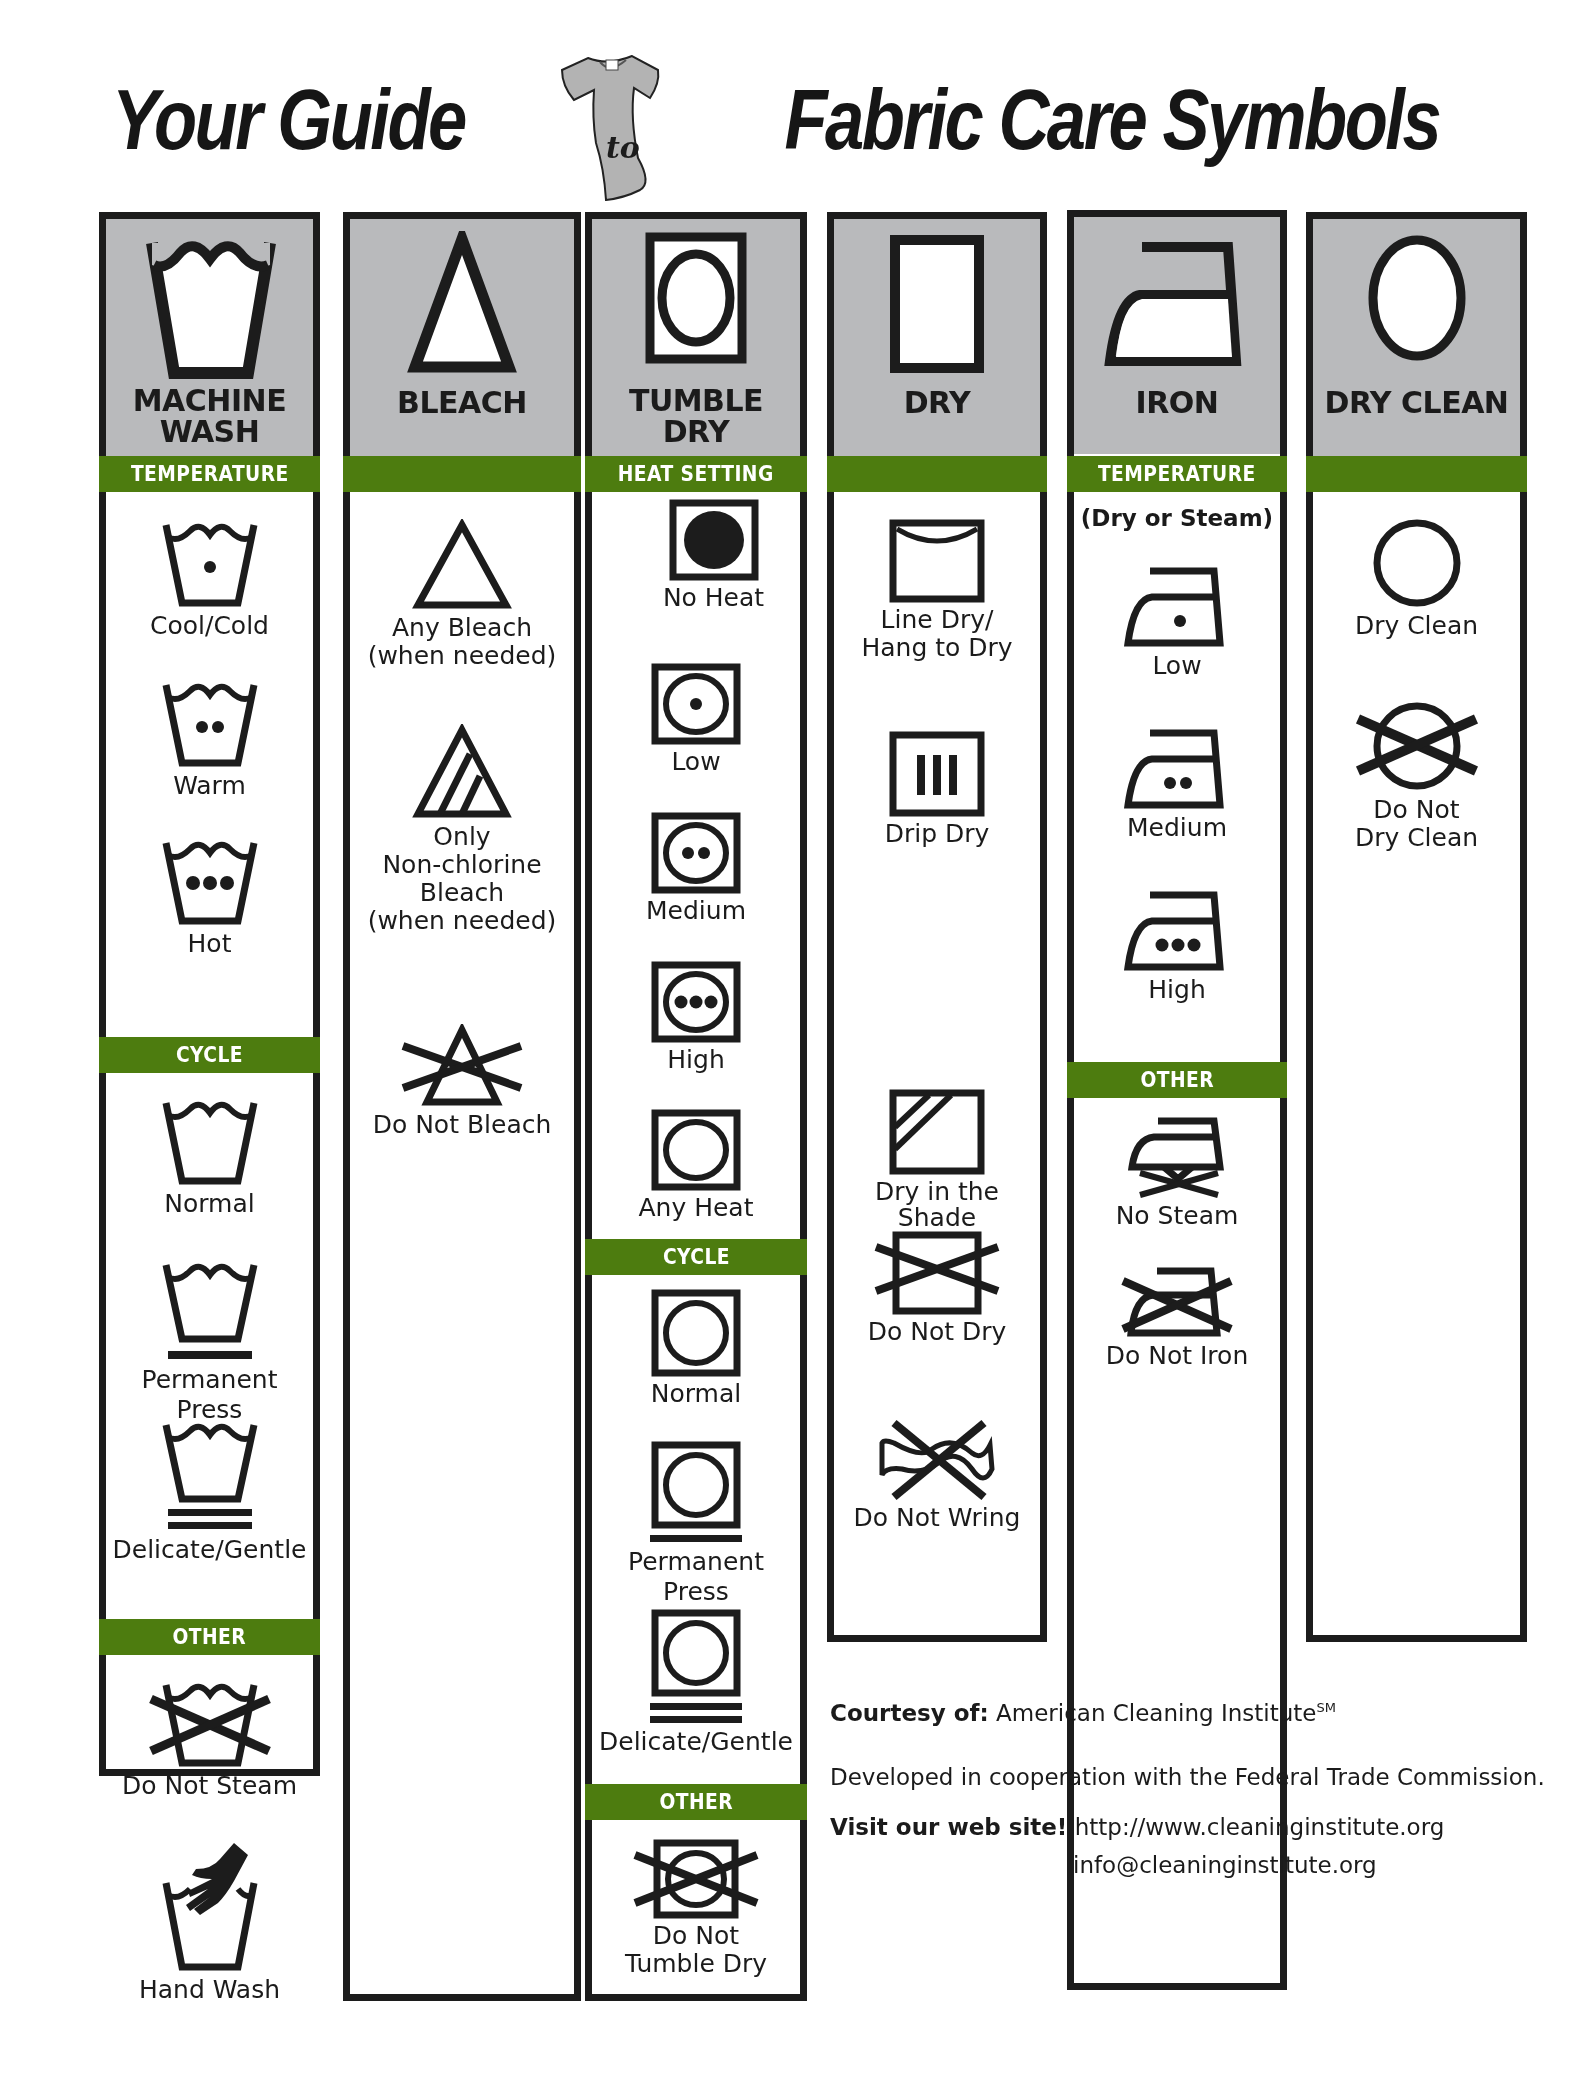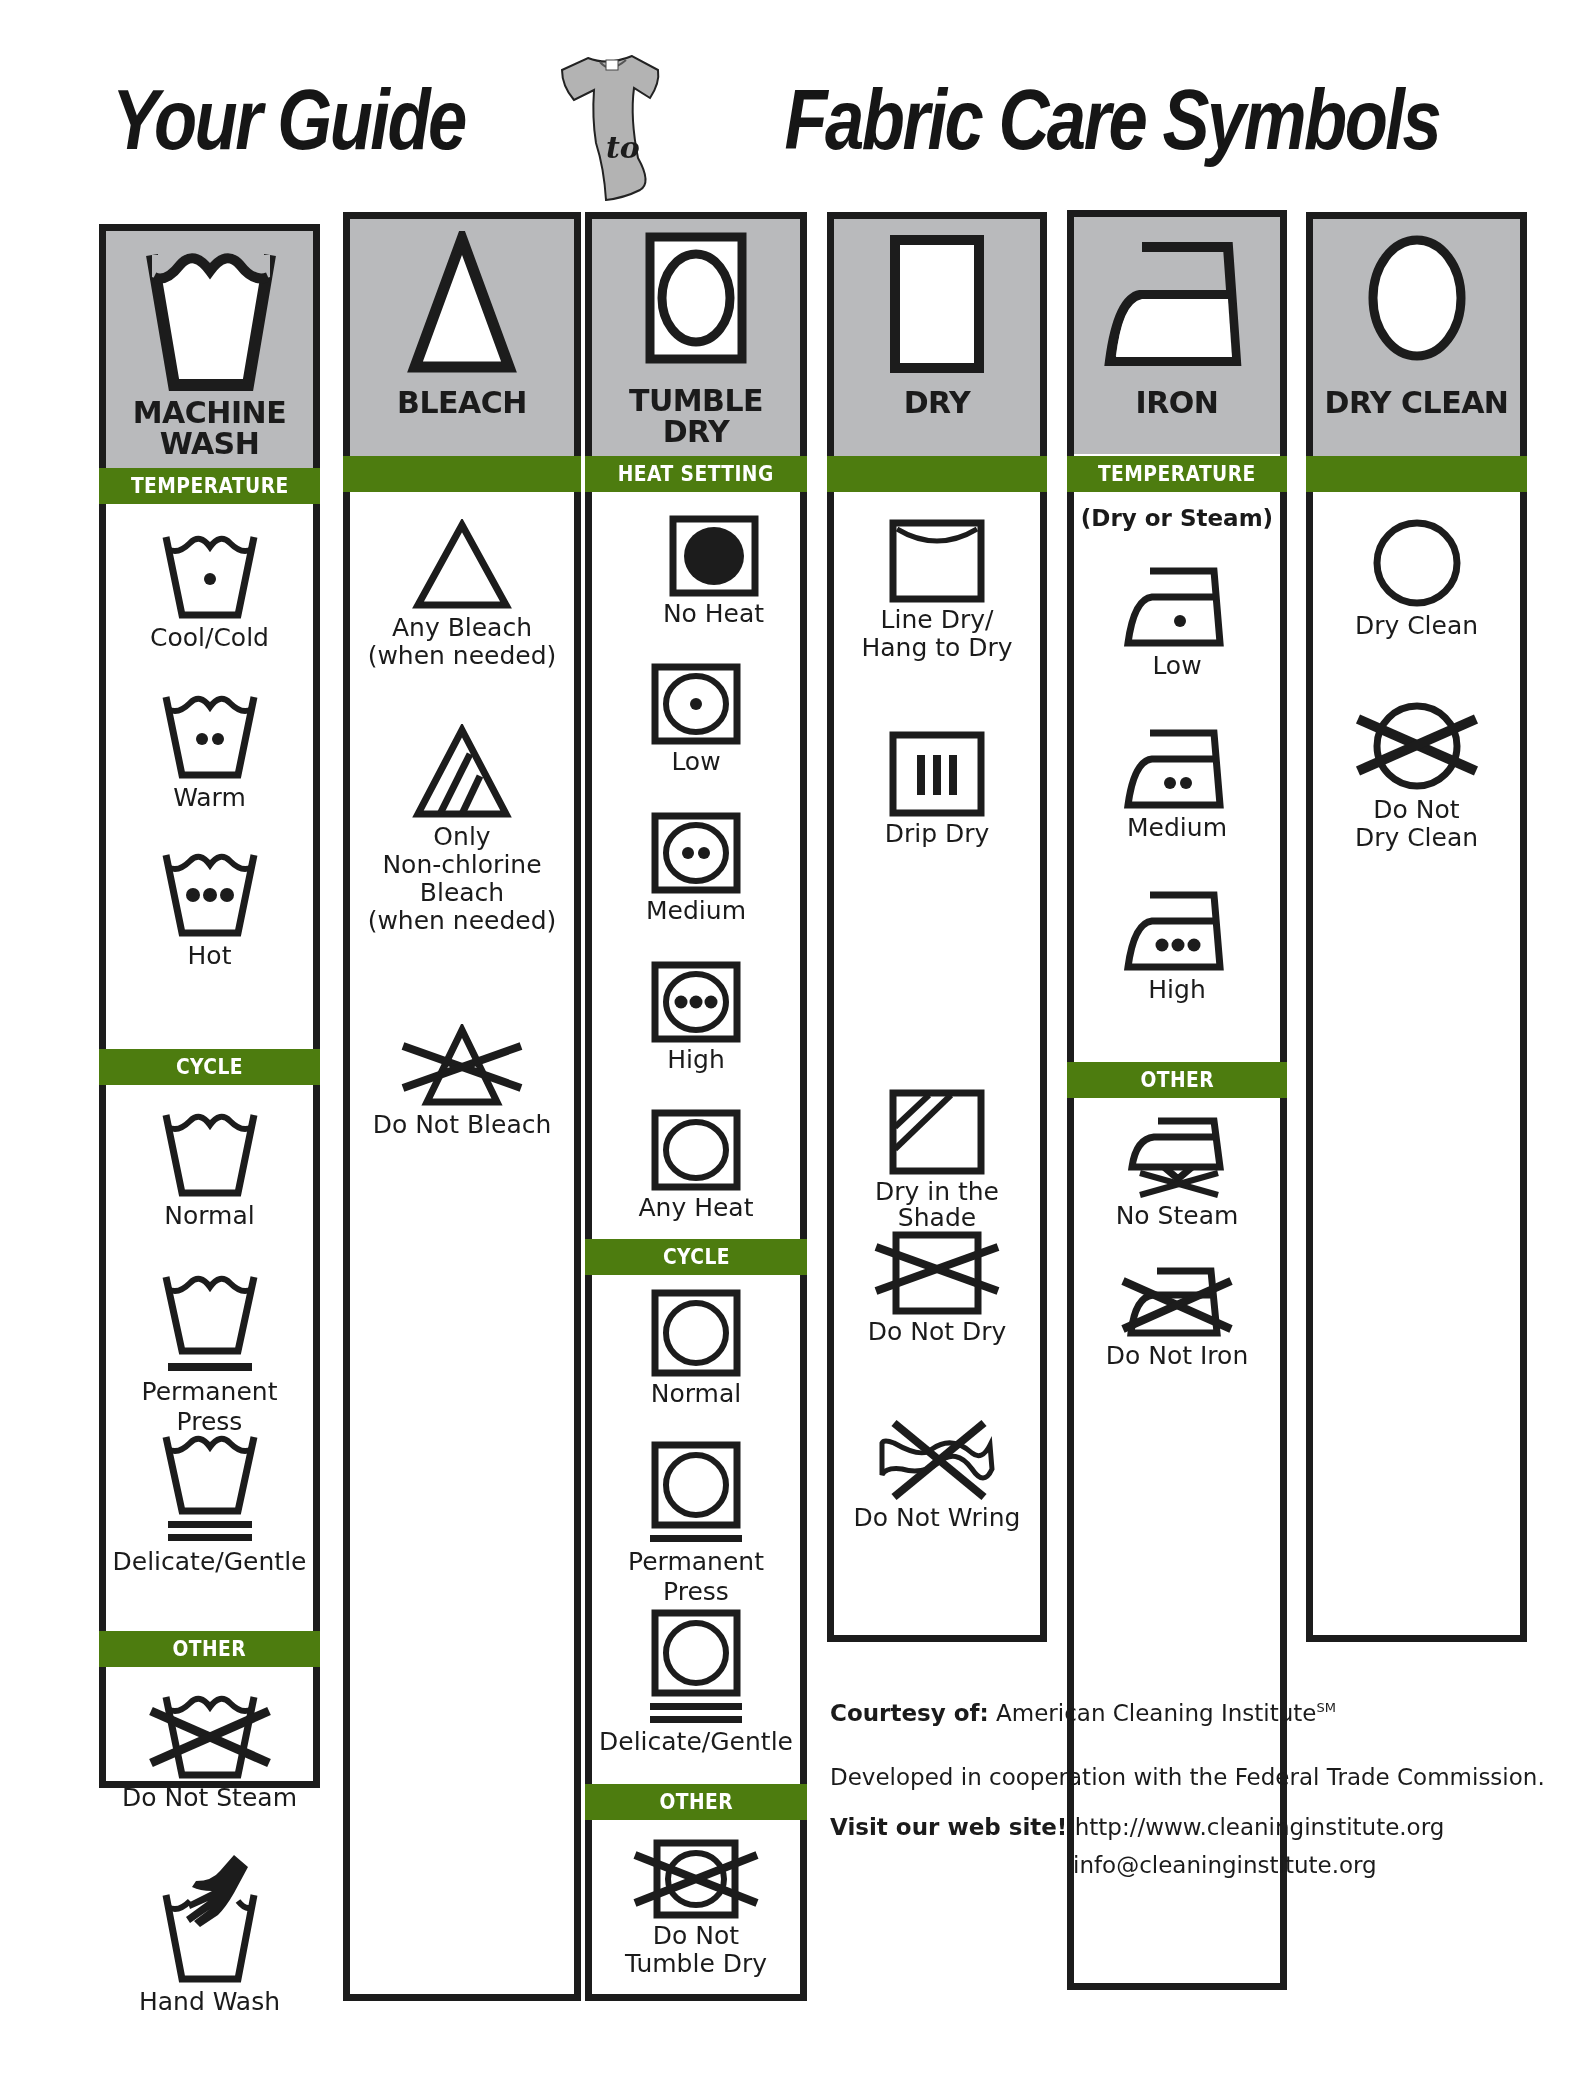--- a/index.html
+++ b/index.html
@@ -29,21 +29,21 @@
   <span class="t1">Your Guide</span>
   <span class="t2">Fabric Care Symbols</span>
 </div>
 <svg class="shirt" viewBox="0 0 150 160">
   <path d="M14 22 L40 10 Q60 18 84 8 L110 22 Q112 35 102 50 L86 40 Q82 70 90 110 Q104 135 92 142 Q76 150 58 152 Q56 120 48 95 Q44 70 46 42 L26 52 Q14 38 14 22 Z" fill="#b3b3b3" stroke="#222" stroke-width="2"></path>
   <path d="M52 14 Q62 26 78 12" fill="none" stroke="#555" stroke-width="2"></path>
   <rect x="58" y="12" width="12" height="10" fill="#fff" stroke="#444" stroke-width="1"></rect>
   <text x="58" y="110" font-family="DejaVu Serif, serif" font-style="italic" font-weight="bold" font-size="30" fill="#1c1c1c">to</text>
 </svg>
 
-<div class="col" style="left:99px;top:224px;width:221px;height:1564px;">
+<div class="col" style="left:99px;top:212px;width:221px;height:1564px;">
   <div class="col-head">
     <svg class="glyph" width="140" height="150" viewBox="0 0 140 150">
       <path d="M12 12 L34 142 L108 142 L130 12" fill="#fff" stroke="#1c1c1c" stroke-width="12"></path>
       <path d="M12 12 L12 34 Q24 40 38 24 Q54 4 70 28 Q86 4 102 24 Q116 40 130 34 L130 12 Z" fill="#b9babc"></path>
       <path d="M14 34 Q26 40 40 22 Q54 6 70 28 Q86 6 100 22 Q114 40 128 34" fill="none" stroke="#1c1c1c" stroke-width="10"></path>
     </svg>
     <div class="name" style="top:166px;"><span>MACHINE</span><br><span>WASH</span></div>
   </div>
   <div class="bar" style="top:237px;"><span>TEMPERATURE</span></div>
 
@@ -162,21 +162,21 @@
 <div class="col" style="left:585px;top:212px;width:222px;height:1789px;">
   <div class="col-head">
     <svg class="glyph" width="104" height="134" viewBox="0 0 104 134">
         <rect x="6" y="6" width="92" height="122" fill="#fff" stroke="#1c1c1c" stroke-width="9"></rect>
         <ellipse cx="52" cy="67" rx="34" ry="44" fill="none" stroke="#1c1c1c" stroke-width="9"></ellipse>
       </svg>
     <div class="name" style="top:166px;"><span>TUMBLE</span><br><span>DRY</span></div>
   </div>
   <div class="bar" style="top:237px;"><span>HEAT SETTING</span></div>
 
-  <div class="item" style="top:296px;padding-left:35px;">
+  <div class="item" style="top:280px;padding-left:35px;">
     <svg width="90" height="82" viewBox="0 0 90 82">
         <rect x="4" y="4" width="82" height="74" fill="none" stroke="#1c1c1c" stroke-width="7"></rect>
         <ellipse cx="45" cy="41" rx="30" ry="29" fill="#1c1c1c"></ellipse>
       </svg>
     <div class="lbl">No Heat</div>
   </div>
   <div class="item" style="top:444px;">
     <svg width="90" height="82" viewBox="0 0 90 82">
         <rect x="4" y="4" width="82" height="74" fill="none" stroke="#1c1c1c" stroke-width="7"></rect>
         <ellipse cx="45" cy="41" rx="30" ry="28" fill="none" stroke="#1c1c1c" stroke-width="6"></ellipse>

